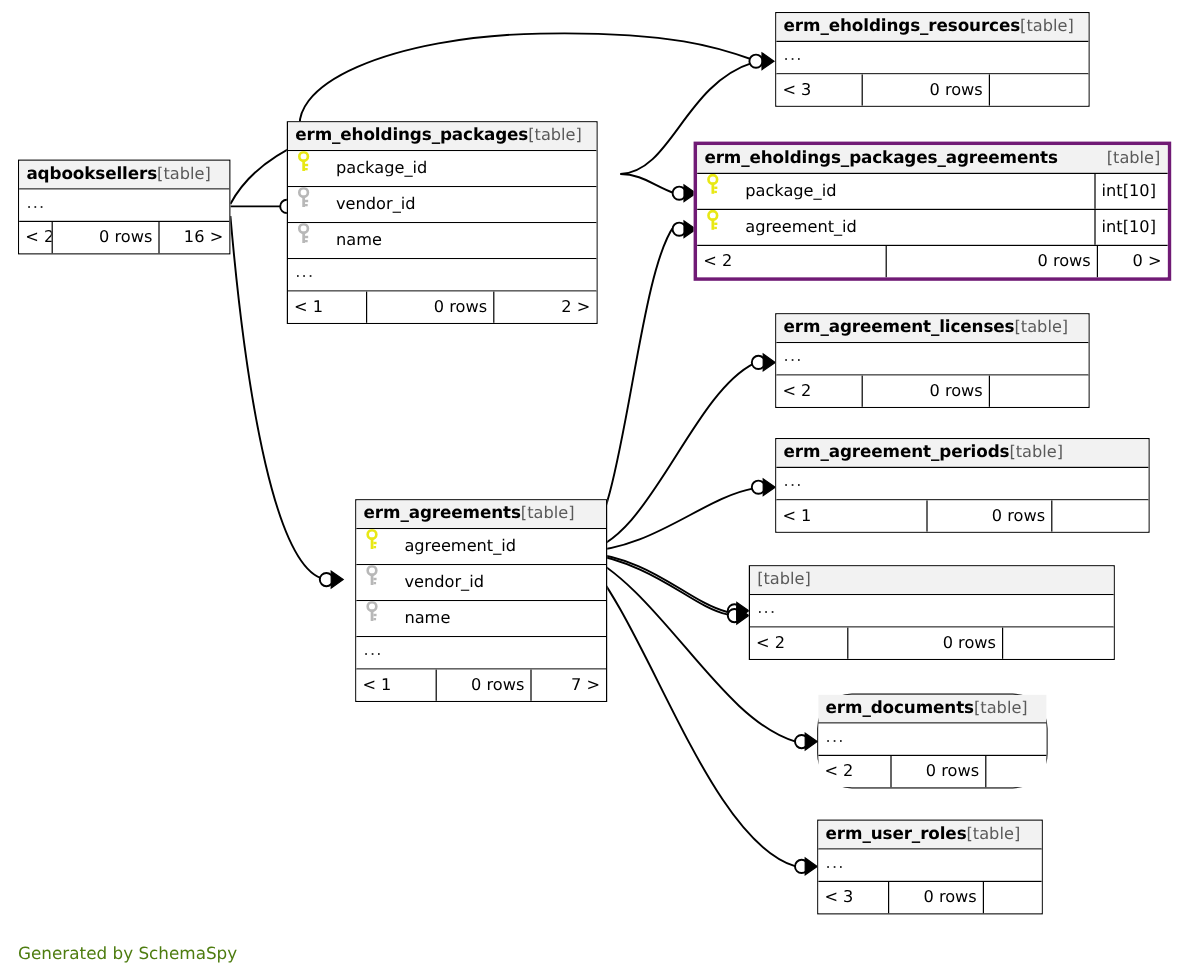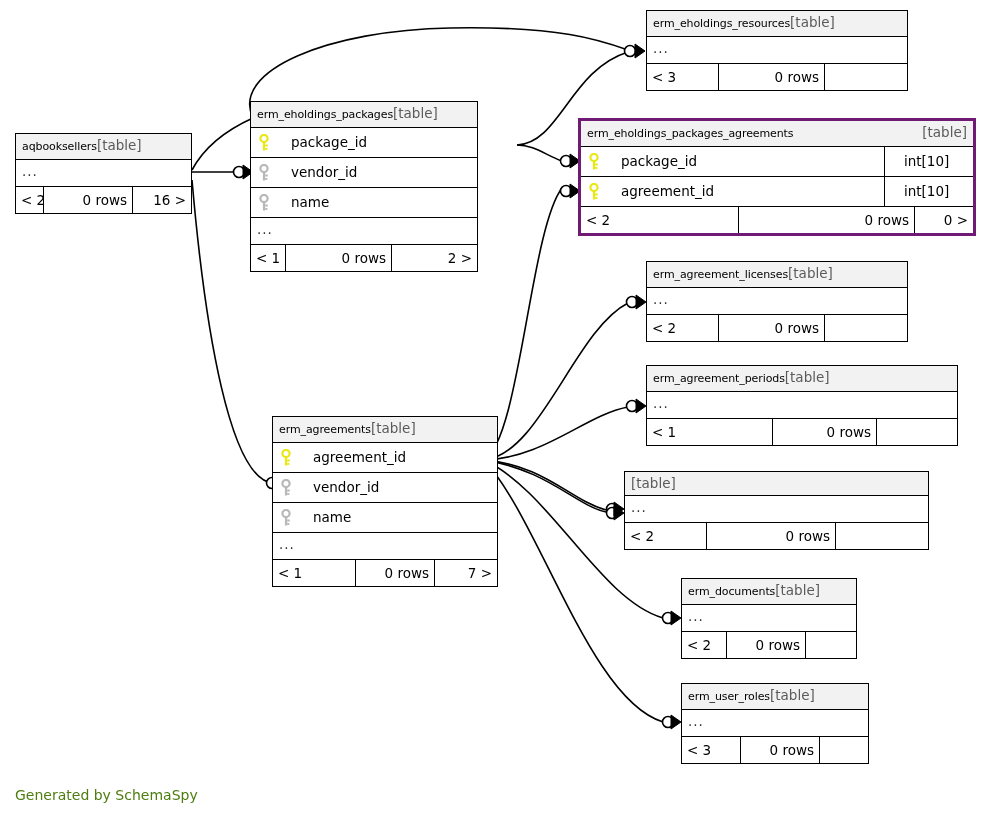--- a/index.html
+++ b/index.html
@@ -42,37 +42,37 @@
   .tbl-header {
     background: #f2f2f2;
     border-bottom: 1px solid #000000;
     padding: 3px 6px 4px 6px;
     white-space: nowrap;
     line-height: 16px;
     display: flex;
     align-items: baseline;
   }
   .tbl-header .tname {
-    font-weight: normal;
-    font-size: 11px;
+    font-weight: bold;
+    font-size: 14px;
     letter-spacing: -0.1px;
   }
   .tbl-header .ttype {
     color: #5a5a5a;
     font-size: 13.5px;
   }
   .tbl-header.spread {
     justify-content: space-between;
   }
   .tbl-header.spread .ttype {
     padding-left: 10px;
   }
   .col-row {
     display: flex;
-    align-items: center;
+    align-items: flex-start;
     border-bottom: 1px solid #000000;
     height: 29px;
     line-height: 29px;
     white-space: nowrap;
     background: #ffffff;
   }
   .col-row:last-child { }
   .key-cell {
     width: 26px;
     min-width: 26px;
@@ -80,21 +80,21 @@
     align-items: center;
     justify-content: center;
   }
   .col-name {
     flex: 1;
     padding-left: 14px;
     font-size: 13.5px;
   }
   .col-type {
     border-left: 1px solid #000000;
-    padding: 0 19px;
+    padding: 0 5px;
     font-size: 13.5px;
     text-align: left;
     min-width: 50px;
     height: 100%;
   }
   .ellipsis-row {
     border-bottom: 1px solid #000000;
     padding: 0 6px;
     height: 26px;
     line-height: 22px;
@@ -202,21 +202,21 @@
           <span class="tname">aqbooksellers</span>
           <span class="ttype">[table]</span>
         </div>
         <div class="ellipsis-row">...</div>
         <div class="footer-row">
           <span class="fc left" style="flex: 1 1 auto;">&lt; 2</span>
           <span class="fc mid" style="width: 90px; flex: 0 0 90px;">0 rows</span>
           <span class="fc right" style="width: 58px; flex: 0 0 58px;">16 &gt;</span>
         </div>
       </div>
-      <div class="table-node" style="left: 250px; top: 101px; width: 228px;">
+      <div class="table-node" style="left: 239px; top: 101px; width: 259px;">
         <div class="tbl-header">
           <span class="tname">erm_eholdings_packages</span>
           <span class="ttype">[table]</span>
         </div>
         <div class="col-row">
           <span class="key-cell">
             <svg class="key-icon" width="12" height="18" viewBox="0 0 12 18" xmlns="http://www.w3.org/2000/svg">
               <circle cx="6" cy="4.5" r="3.6" fill="none" stroke="#e8e815" stroke-width="2.2"></circle>
               <rect x="4.9" y="7" width="2.3" height="9.5" fill="#e8e815"></rect>
               <rect x="7.2" y="10.5" width="2.6" height="2" fill="#e8e815"></rect>
@@ -318,21 +318,21 @@
           <span class="tname">erm_agreement_periods</span>
           <span class="ttype">[table]</span>
         </div>
         <div class="ellipsis-row">...</div>
         <div class="footer-row">
           <span class="fc left" style="flex: 1 1 auto;">&lt; 1</span>
           <span class="fc mid" style="width: 105px; flex: 0 0 105px;">0 rows</span>
           <span class="fc right" style="width: 80px; flex: 0 0 80px;"></span>
         </div>
       </div>
-      <div class="table-node" style="left: 272px; top: 416px; width: 226px;">
+      <div class="table-node" style="left: 296px; top: 416px; width: 210px;">
         <div class="tbl-header">
           <span class="tname">erm_agreements</span>
           <span class="ttype">[table]</span>
         </div>
         <div class="col-row">
           <span class="key-cell">
             <svg class="key-icon" width="12" height="18" viewBox="0 0 12 18" xmlns="http://www.w3.org/2000/svg">
               <circle cx="6" cy="4.5" r="3.6" fill="none" stroke="#e8e815" stroke-width="2.2"></circle>
               <rect x="4.9" y="7" width="2.3" height="9.5" fill="#e8e815"></rect>
               <rect x="7.2" y="10.5" width="2.6" height="2" fill="#e8e815"></rect>
@@ -374,21 +374,21 @@
         <div class="tbl-header">
           <span class="ttype">[table]</span>
         </div>
         <div class="ellipsis-row">...</div>
         <div class="footer-row">
           <span class="fc left" style="flex: 1 1 auto;">&lt; 2</span>
           <span class="fc mid" style="width: 130px; flex: 0 0 130px;">0 rows</span>
           <span class="fc right" style="width: 92px; flex: 0 0 92px;"></span>
         </div>
       </div>
-      <div class="table-node" style="left: 681px; top: 578px; width: 176px;">
+      <div class="table-node" style="left: 681px; top: 578px; width: 192px; border-radius: 29px;">
         <div class="tbl-header">
           <span class="tname">erm_documents</span>
           <span class="ttype">[table]</span>
         </div>
         <div class="ellipsis-row">...</div>
         <div class="footer-row">
           <span class="fc left" style="flex: 1 1 auto;">&lt; 2</span>
           <span class="fc mid" style="width: 80px; flex: 0 0 80px;">0 rows</span>
           <span class="fc right" style="width: 50px; flex: 0 0 50px;"></span>
         </div>

